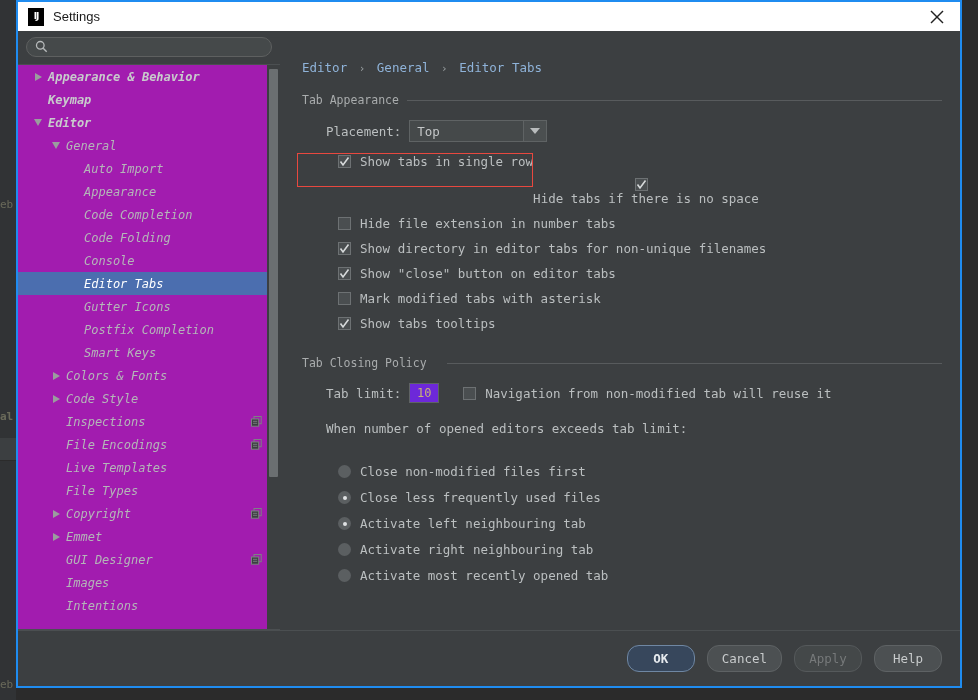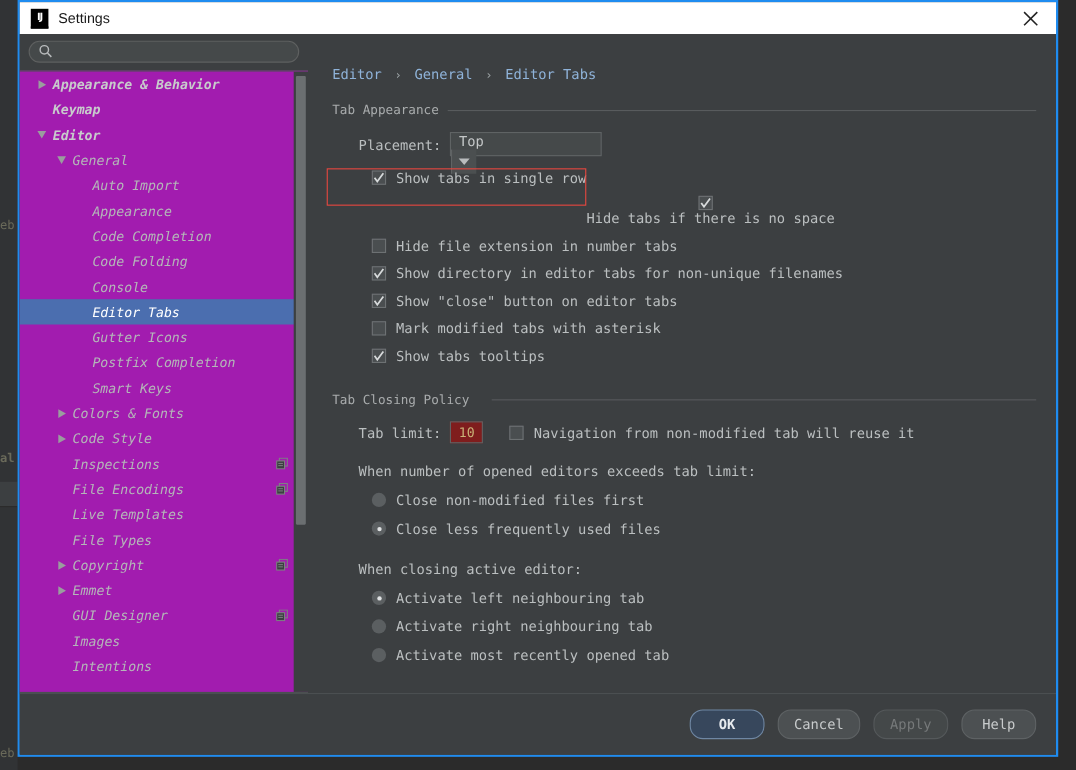--- a/index.html
+++ b/index.html
@@ -248,21 +248,21 @@
     margin-right: 9px;
   }
   .rb .dot {
     width: 4px; height: 4px; border-radius: 50%;
     background: #dfe2e3;
   }
 
   .spin {
     width: 30px; height: 20px;
     border: 1px solid #5f6364;
-    background: #7f1d1d;
+    background: #6d28d9;
     box-sizing: border-box;
     display: inline-flex; align-items: center; justify-content: center;
     font-family: "DejaVu Sans Mono", monospace;
     font-size: 12px;
     color: #c9b377;
   }
 
   .redbox {
     position: absolute;
     border: 1.5px solid #e8483f;
@@ -520,21 +520,21 @@
           <span>Editor Tabs</span>
         </div>
 
         <div class="section-head">
           <span>Tab Appearance</span>
           <span class="line"></span>
         </div>
 
         <div class="row label-indent" style="margin-top:13px;">
           <span>Placement:</span>
-          <span class="combo" style="margin-left:8px;flex-direction:column;">
+          <span class="combo" style="margin-left:8px;">
             <span class="combo-val">Top</span>
             <span class="combo-btn">
               <span class="combo-caret"></span>
             </span>
           </span>
         </div>
 
         <div class="row label-indent2" style="margin-top:12px;">
           <span class="cb">
             <svg width="11" height="11" viewBox="0 0 11 11">
@@ -599,35 +599,32 @@
           <span>Tab limit:</span>
           <span class="spin" style="margin-left:8px;">10</span>
           <span class="cb" style="margin-left:24px;"></span>
           <span>Navigation from non-modified tab will reuse it</span>
         </div>
 
         <div class="row label-indent" style="margin-top:18px;">
           <span>When number of opened editors exceeds tab limit:</span>
         </div>
 
-        <div class="row label-indent2" style="margin-top:11px;">
+        <div class="row label-indent2" style="margin-top:28px;">
           <span class="rb"></span>
           <span>Close non-modified files first</span>
         </div>
 
         <div class="row label-indent2" style="margin-top:11px;">
           <span class="rb">
                 <span class="dot"></span>
               </span>
           <span>Close less frequently used files</span>
         </div>
 
-        <div class="row label-indent" style="margin-top:22px;">
-          <span>When closing active editor:</span>
-        </div>
 
         <div class="row label-indent2" style="margin-top:11px;">
           <span class="rb">
                 <span class="dot"></span>
               </span>
           <span>Activate left neighbouring tab</span>
         </div>
 
         <div class="row label-indent2" style="margin-top:11px;">
           <span class="rb"></span>

